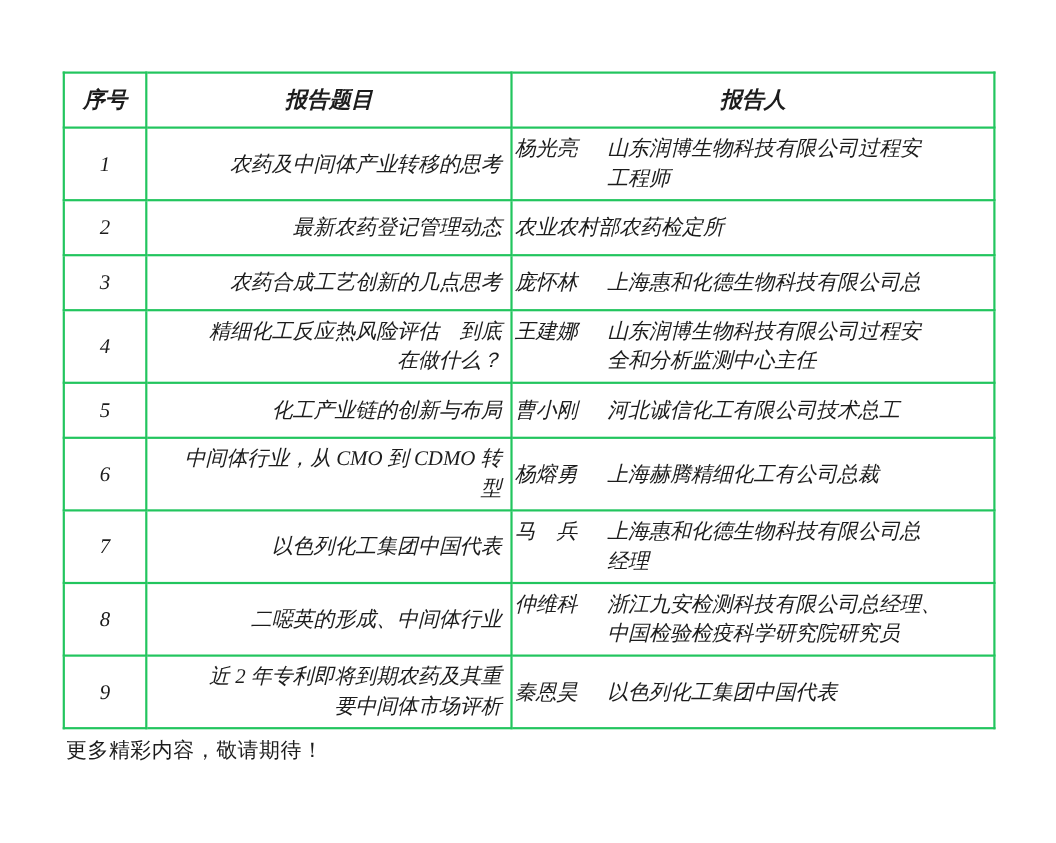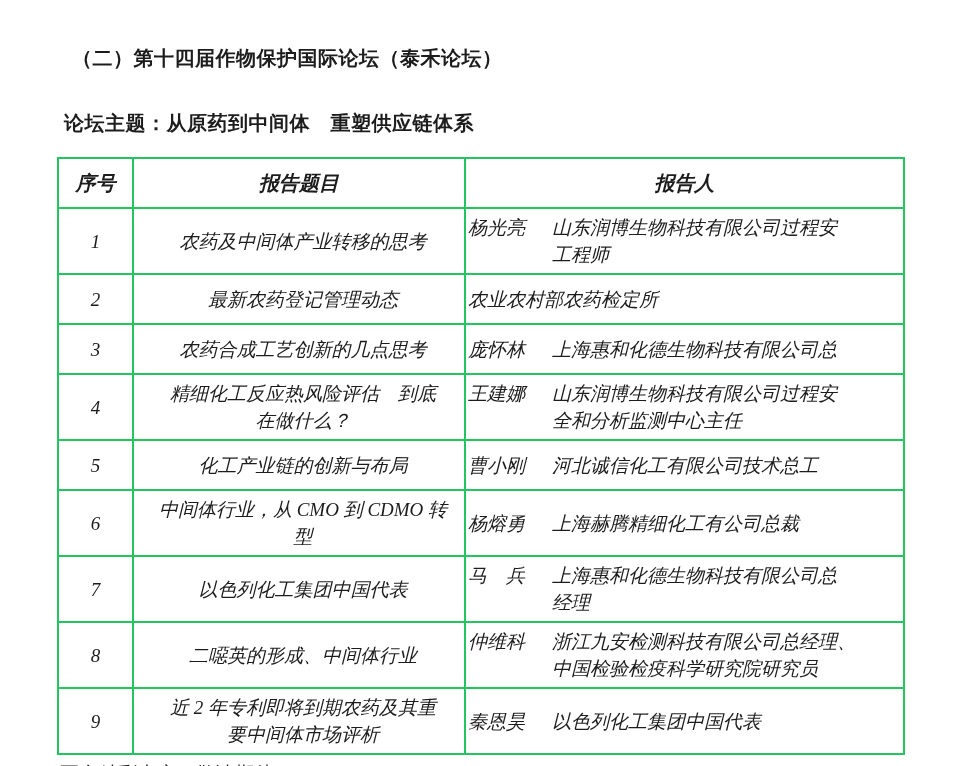--- a/index.html
+++ b/index.html
@@ -50,21 +50,21 @@
     height: 50px;
     font-size: 20px;
     font-weight: bold;
     text-align: center;
   }
   table.agenda td { height: 50px; }
   td.cell-no { text-align: center; }
   td.cell-title {
     padding: 5px 8px 5px 16px;
     white-space: pre-line;
-    text-align: center;
+    text-align: right;
   }
   td.cell-speaker { padding: 5px 6px 5px 2px; }
   .speaker { display: flex; align-items: flex-start; }
   .speaker .name {
     flex: none;
     min-width: 84px;
     white-space: nowrap;
   }
   .speaker .desc {
     flex: 1;
@@ -74,23 +74,21 @@
     font-size: 19px;
     margin: 6px 0 0 3px;
     letter-spacing: 0.5px;
   }
 </style>
 </head>
 <body>
 
 <div class="page">
 
-  <div class="section-title">（二）第十四届作物保护国际论坛（泰禾论坛）</div>
-
-  <div class="forum-theme">论坛主题：从原药到中间体　重塑供应链体系</div>
+
 
   <table class="agenda">
     <colgroup>
         <col class="c1">
         <col class="c2">
         <col class="c3">
       </colgroup>
     <thead>
       <tr>
         <th>序号</th>

